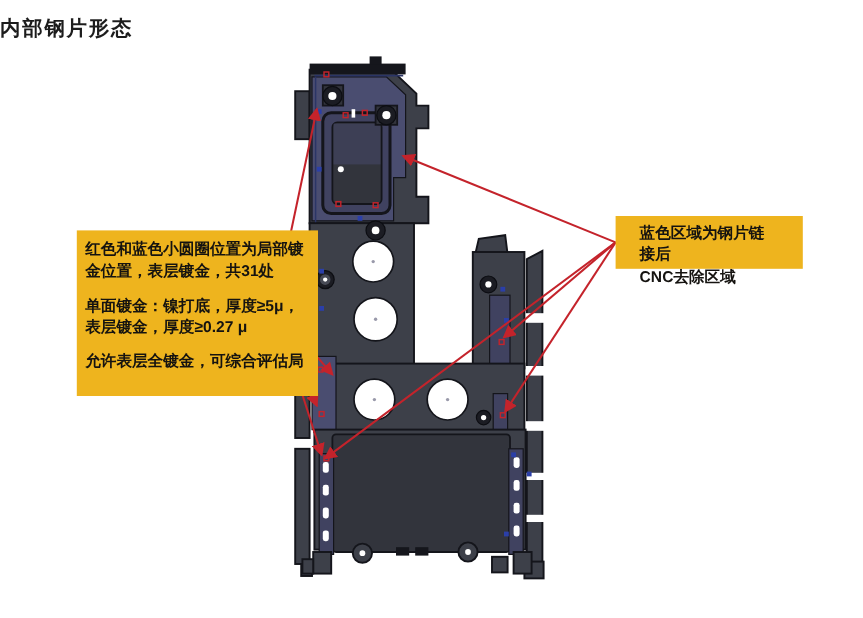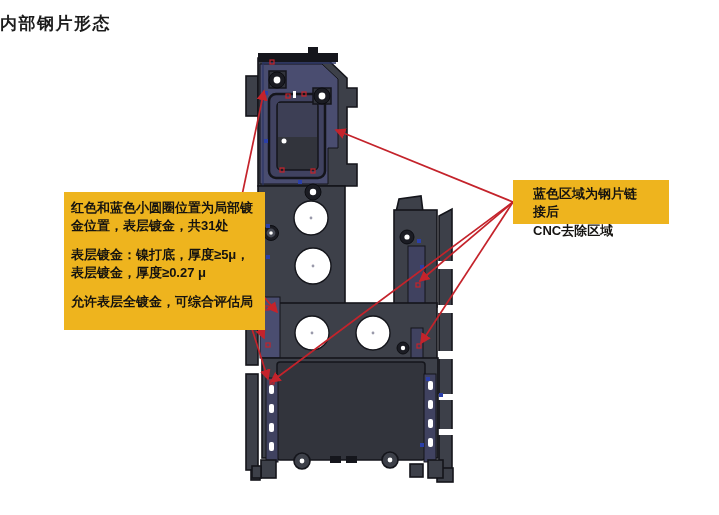--- a/index.html
+++ b/index.html
@@ -15,21 +15,21 @@
   html,body{margin:0;padding:0;background:#fff;}
   .stage{position:relative;width:719px;height:515px;background:#fff;overflow:hidden;
          font-family:"Liberation Sans","DejaVu Sans",sans-serif;}
   .title{position:absolute;left:0;top:12px;width:672px;text-align:left;
          font-size:17px;font-weight:bold;color:#1c1c1c;letter-spacing:1.5px;}
   .diagram-svg{position:absolute;left:0;top:0;width:719px;height:515px;}
   .note{position:absolute;background:var(--note-bg);color:#151310;font-weight:bold;
         font-size:13px;line-height:1.42;box-sizing:border-box;}
   .note-left{left:28px;top:192px;width:201px;height:138px;padding:7px 7px;margin-left:36px;}
   .note-left p{margin:0 0 10px 0;}
-  .note-left p:last-child{margin-bottom:0;}
+  .note-left p:last-child{margin-bottom:0;font-family:Liberation Mono, monospace;}
   .note-right{left:513px;top:180px;width:156px;height:44px;padding:5px 20px;}
   
   .pl{fill:var(--steel);stroke:var(--outline);stroke-width:1.6;}
   .pl2{fill:var(--steel-dark);stroke:var(--outline);stroke-width:1.5;}
   .cnc{fill:var(--cnc);stroke:var(--outline);stroke-width:1;}
   .cncd{fill:var(--cncd);stroke:var(--outline);stroke-width:1;}
   .hole{fill:#ffffff;stroke:var(--outline);stroke-width:1.4;}
   .bossring{fill:#1b1c23;stroke:#0c0d12;stroke-width:1;}
   .wdot{fill:#ffffff;}
   .gap{fill:#ffffff;}
@@ -211,21 +211,21 @@
       <line class="redline" x1="513" y1="202" x2="271" y2="382" marker-end="url(#ah)"></line>
     </g>
   </svg>
 
   <div class="note note-left">
     <p>
       <span>红色和蓝色小圆圈位置为局部镀</span><br>
       <span>金位置，表层镀金，共31处</span>
     </p>
     <p>
-      <span>表层镀金：镍打底，厚度≥5μ，</span><br>
+      <span>单面镀金：镍打底，厚度≥5μ，</span><br>
       <span>表层镀金，厚度≥0.27 μ</span>
     </p>
     <p>
       <span>允许表层全镀金，可综合评估局</span><br>
     </p>
   </div>
 
   <div class="note note-right">
     <span>蓝色区域为钢片链接后</span><br>
     <span>CNC去除区域</span>

